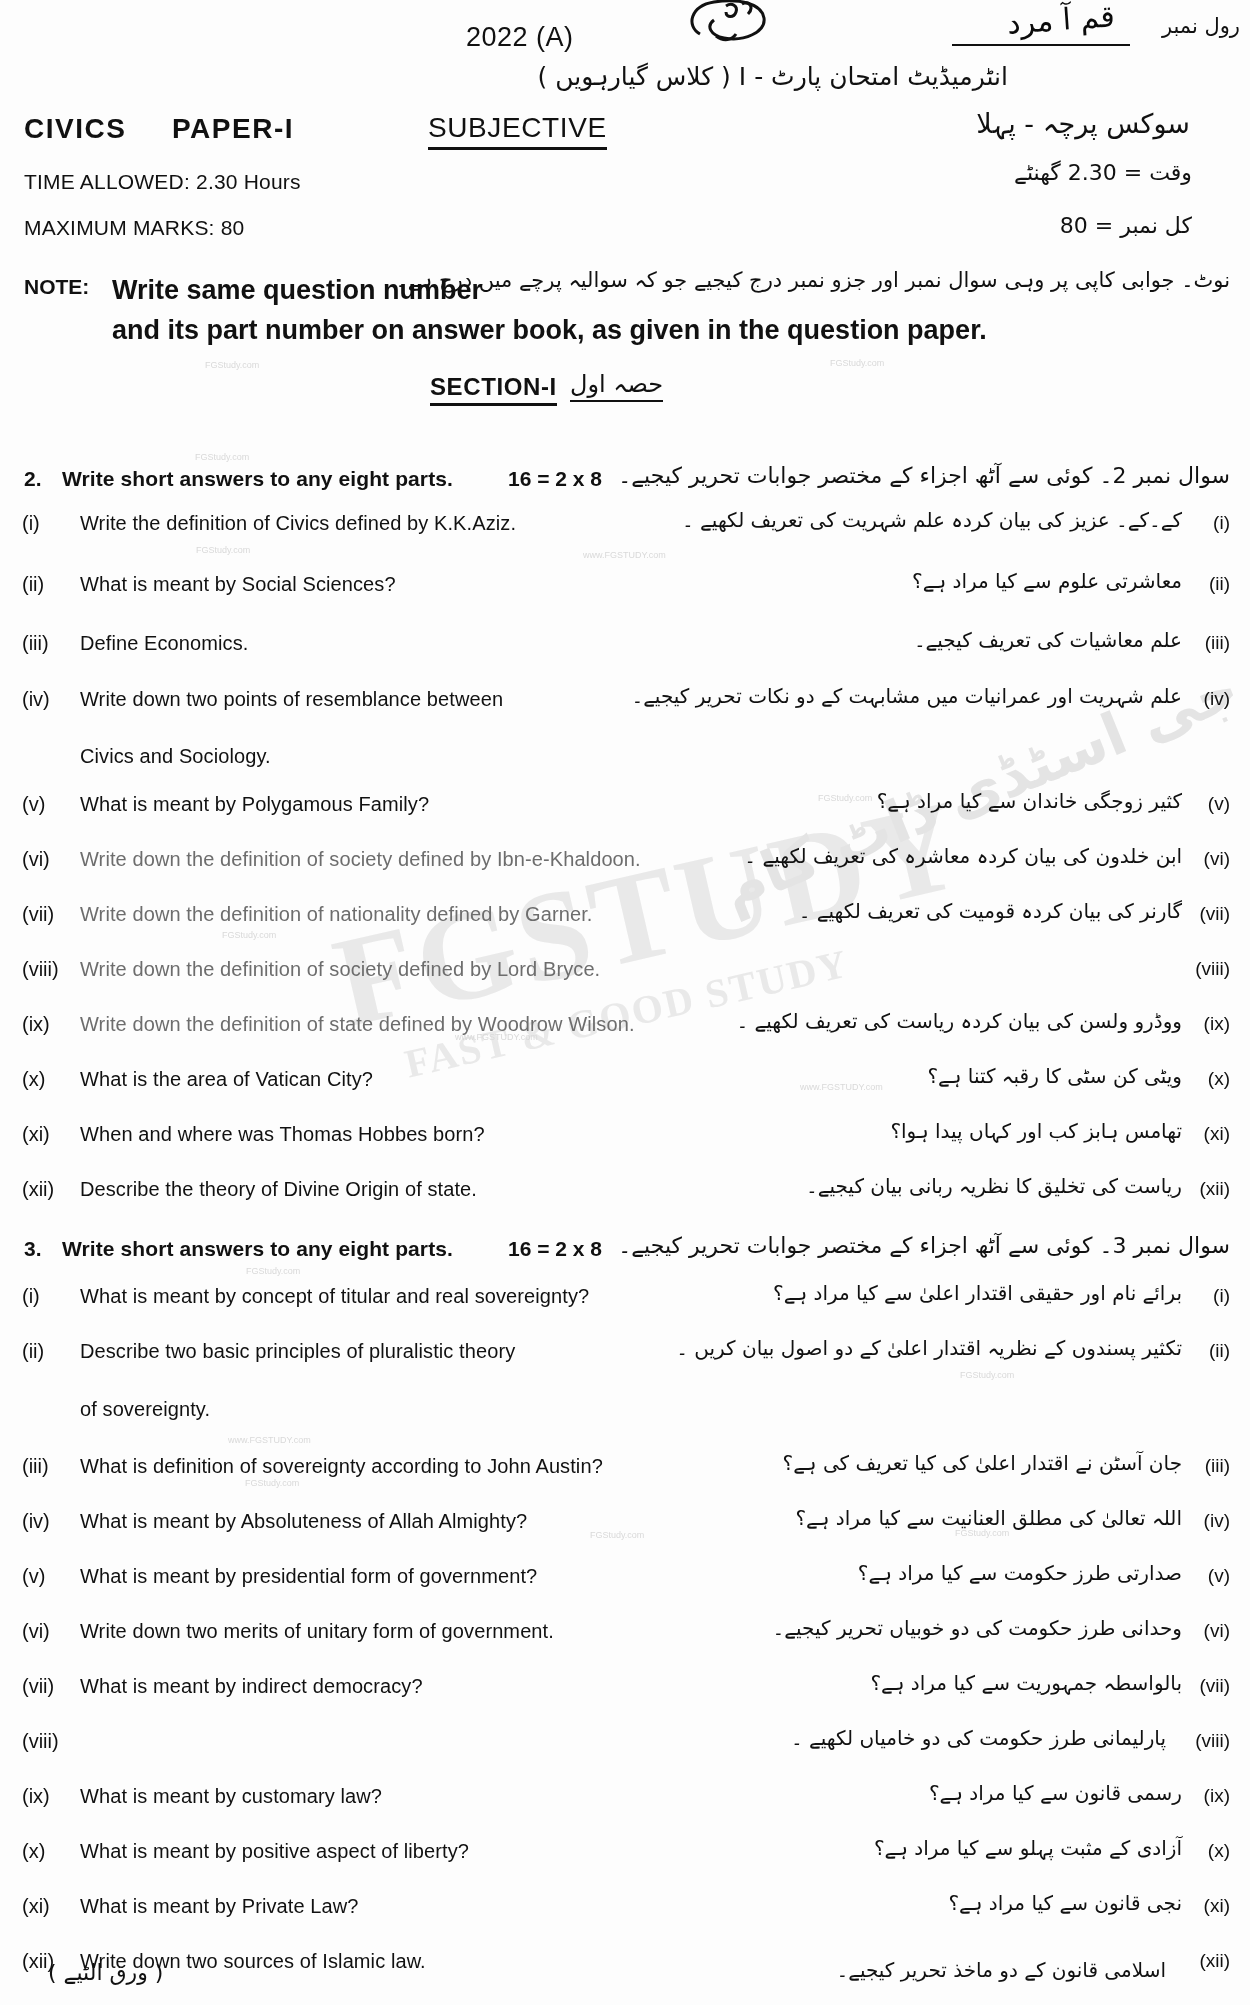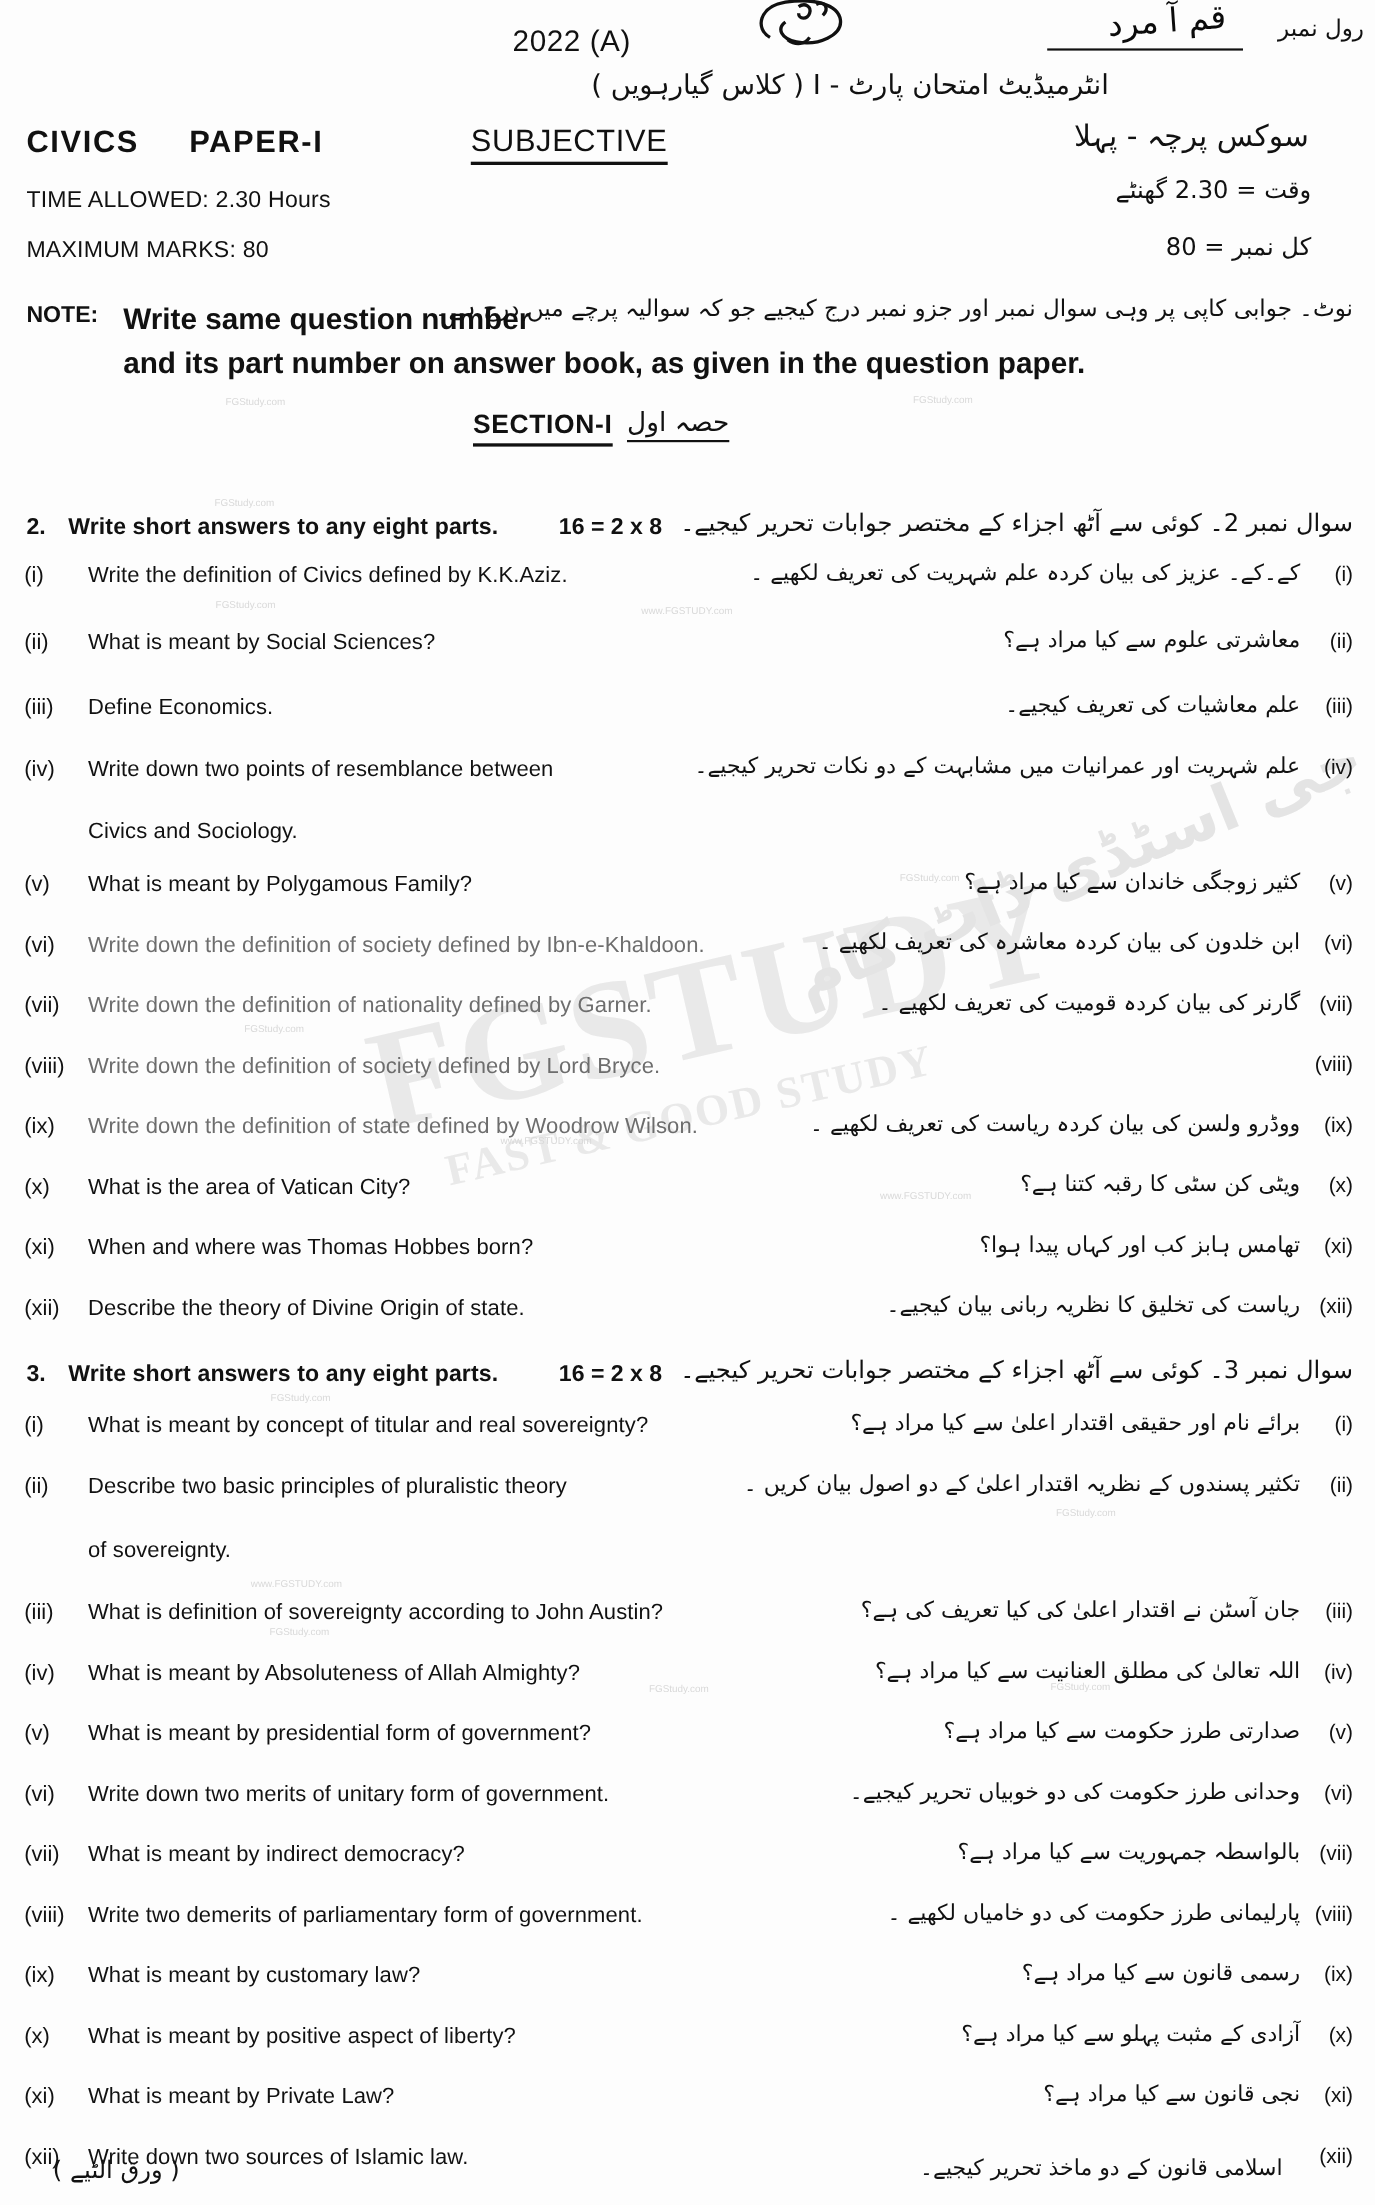--- a/index.html
+++ b/index.html
@@ -337,22 +337,21 @@
     <div class="t pnum-ur" style="right: 20px; top: 1565px;">(v)</div>
     <div class="t pnum" style="left: 22px; top: 1620px;">(vi)</div>
     <div class="t ptext" style="left: 80px; top: 1620px;">Write down two merits of unitary form of government.</div>
     <div class="ur pur" style="right: 68px; top: 1616px;">وحدانی طرز حکومت کی دو خوبیاں تحریر کیجیے۔</div>
     <div class="t pnum-ur" style="right: 20px; top: 1620px;">(vi)</div>
     <div class="t pnum" style="left: 22px; top: 1675px;">(vii)</div>
     <div class="t ptext" style="left: 80px; top: 1675px;">What is meant by indirect democracy?</div>
     <div class="ur pur" style="right: 68px; top: 1671px;">بالواسطہ جمہوریت سے کیا مراد ہے؟</div>
     <div class="t pnum-ur" style="right: 20px; top: 1675px;">(vii)</div>
     <div class="t pnum" style="left: 22px; top: 1730px;">(viii)</div>
-    <div class="t ptext" style="left: 80px; top: 1730px;">Write two demerits of parliamentary form of government.</div>
-    <div class="ur pur" style="right: 68px; top: 1726px; text-align: center;">پارلیمانی طرز حکومت کی دو خامیاں لکھیے ۔</div>
+    <div class="ur pur" style="right: 84px; top: 1726px; text-align: center;">پارلیمانی طرز حکومت کی دو خامیاں لکھیے ۔</div>
     <div class="t pnum-ur" style="right: 20px; top: 1730px;">(viii)</div>
     <div class="t pnum" style="left: 22px; top: 1785px;">(ix)</div>
     <div class="t ptext" style="left: 80px; top: 1785px;">What is meant by customary law?</div>
     <div class="ur pur" style="right: 68px; top: 1781px;">رسمی قانون سے کیا مراد ہے؟</div>
     <div class="t pnum-ur" style="right: 20px; top: 1785px;">(ix)</div>
     <div class="t pnum" style="left: 22px; top: 1840px;">(x)</div>
     <div class="t ptext" style="left: 80px; top: 1840px;">What is meant by positive aspect of liberty?</div>
     <div class="ur pur" style="right: 68px; top: 1836px;">آزادی کے مثبت پہلو سے کیا مراد ہے؟</div>
     <div class="t pnum-ur" style="right: 20px; top: 1840px;">(x)</div>
     <div class="t pnum" style="left: 22px; top: 1895px;">(xi)</div>

